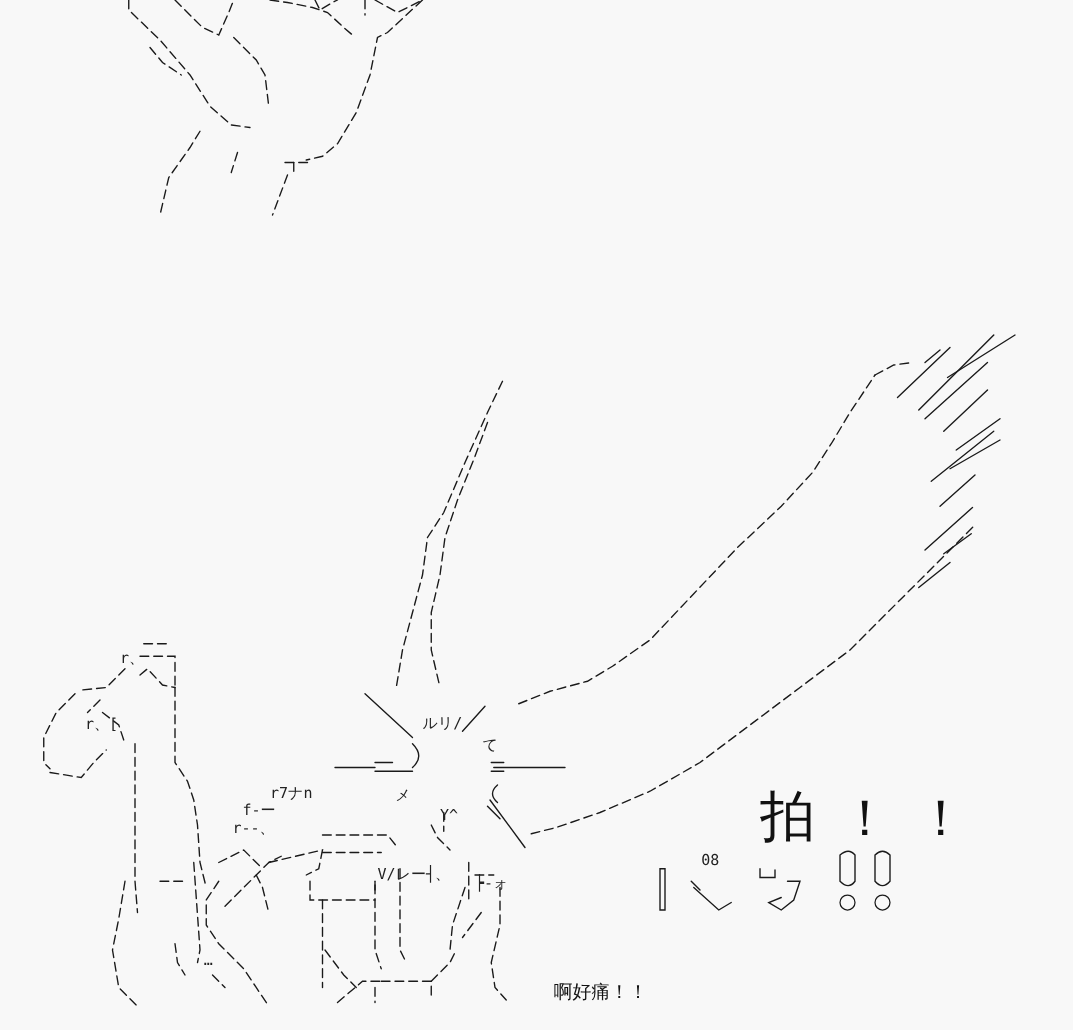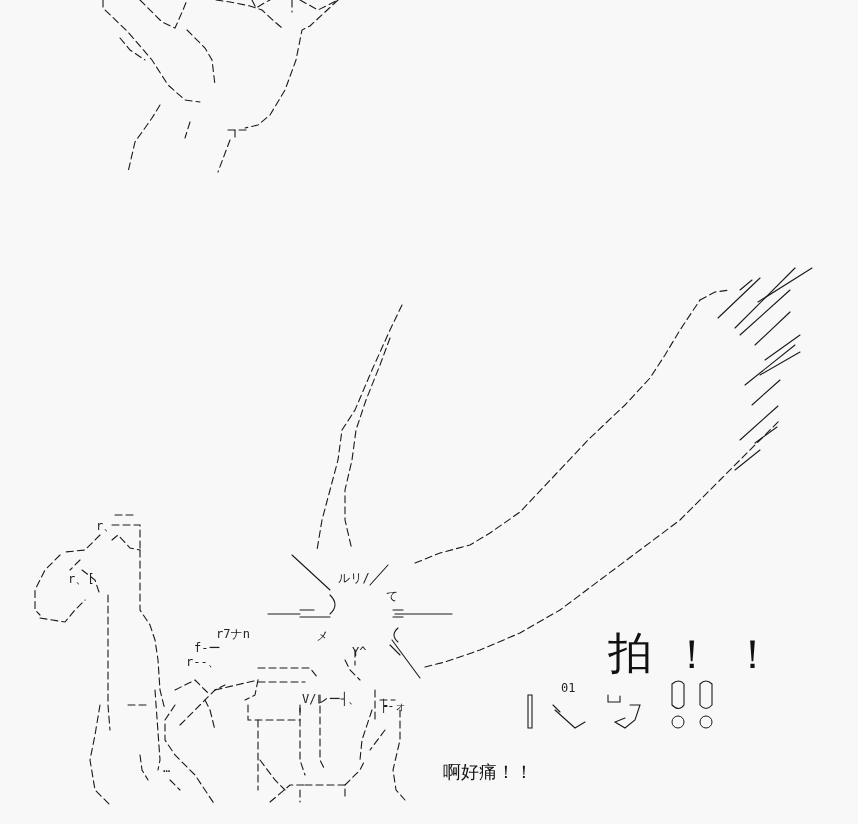--- a/index.html
+++ b/index.html
@@ -14,21 +14,21 @@
     fill: none; stroke: #1a1a1a; stroke-width: 1.1; stroke-linecap: round;
   }
   .dash path, .dash line, .dash polyline { stroke-dasharray: 7 4; }
   .lbl { position: absolute; color: #111; white-space: nowrap; }
   .sfx-big {
     left: 608px; top: 624px; font-size: 44px; letter-spacing: 4px;
     font-family: "DejaVu Serif", serif;
   }
   .sfx-big .bang { font-size: 40px; margin-left: 16px; }
   .cry {
-    left: 443px; top: 760px; font-size: 18px;
+    left: 443px; top: 784px; font-size: 15px;
     font-family: Liberation Serif, serif;
   }
   .aa {
     position: absolute; font-family: "DejaVu Sans Mono", monospace;
     font-size: 12px; color: #222; white-space: pre; line-height: 12px;
   }
 </style>
 </head>
 <body>
 
@@ -159,19 +159,19 @@
 <span class="aa" style="left:216px;top:628px;">r7ナn</span>
 <span class="aa" style="left:194px;top:642px;">f-ー</span>
 <span class="aa" style="left:186px;top:656px;">r--、</span>
 <span class="aa" style="left:302px;top:680px;margin-top:13px;">V/レー┤、</span>
 <span class="aa" style="left:380px;top:700px;">┝-ォ</span>
 <span class="aa" style="left:338px;top:572px;">ルリ/</span>
 <span class="aa" style="left:386px;top:590px;">て</span>
 <span class="aa" style="left:304px;top:630px;">ゞメ</span>
 <span class="aa" style="left:352px;top:646px;">Y^</span>
 <span class="aa" style="left:163px;top:762px;">…</span>
-<span class="aa" style="left:561px;top:682px;">01</span>
+<span class="aa" style="left:561px;top:682px;">08</span>
 
 <div class="lbl sfx-big">
   <span>拍</span><span class="bang">！ ！</span>
 </div>
 
 <div class="lbl cry">啊好痛！！</div>
 
 </body></html>

